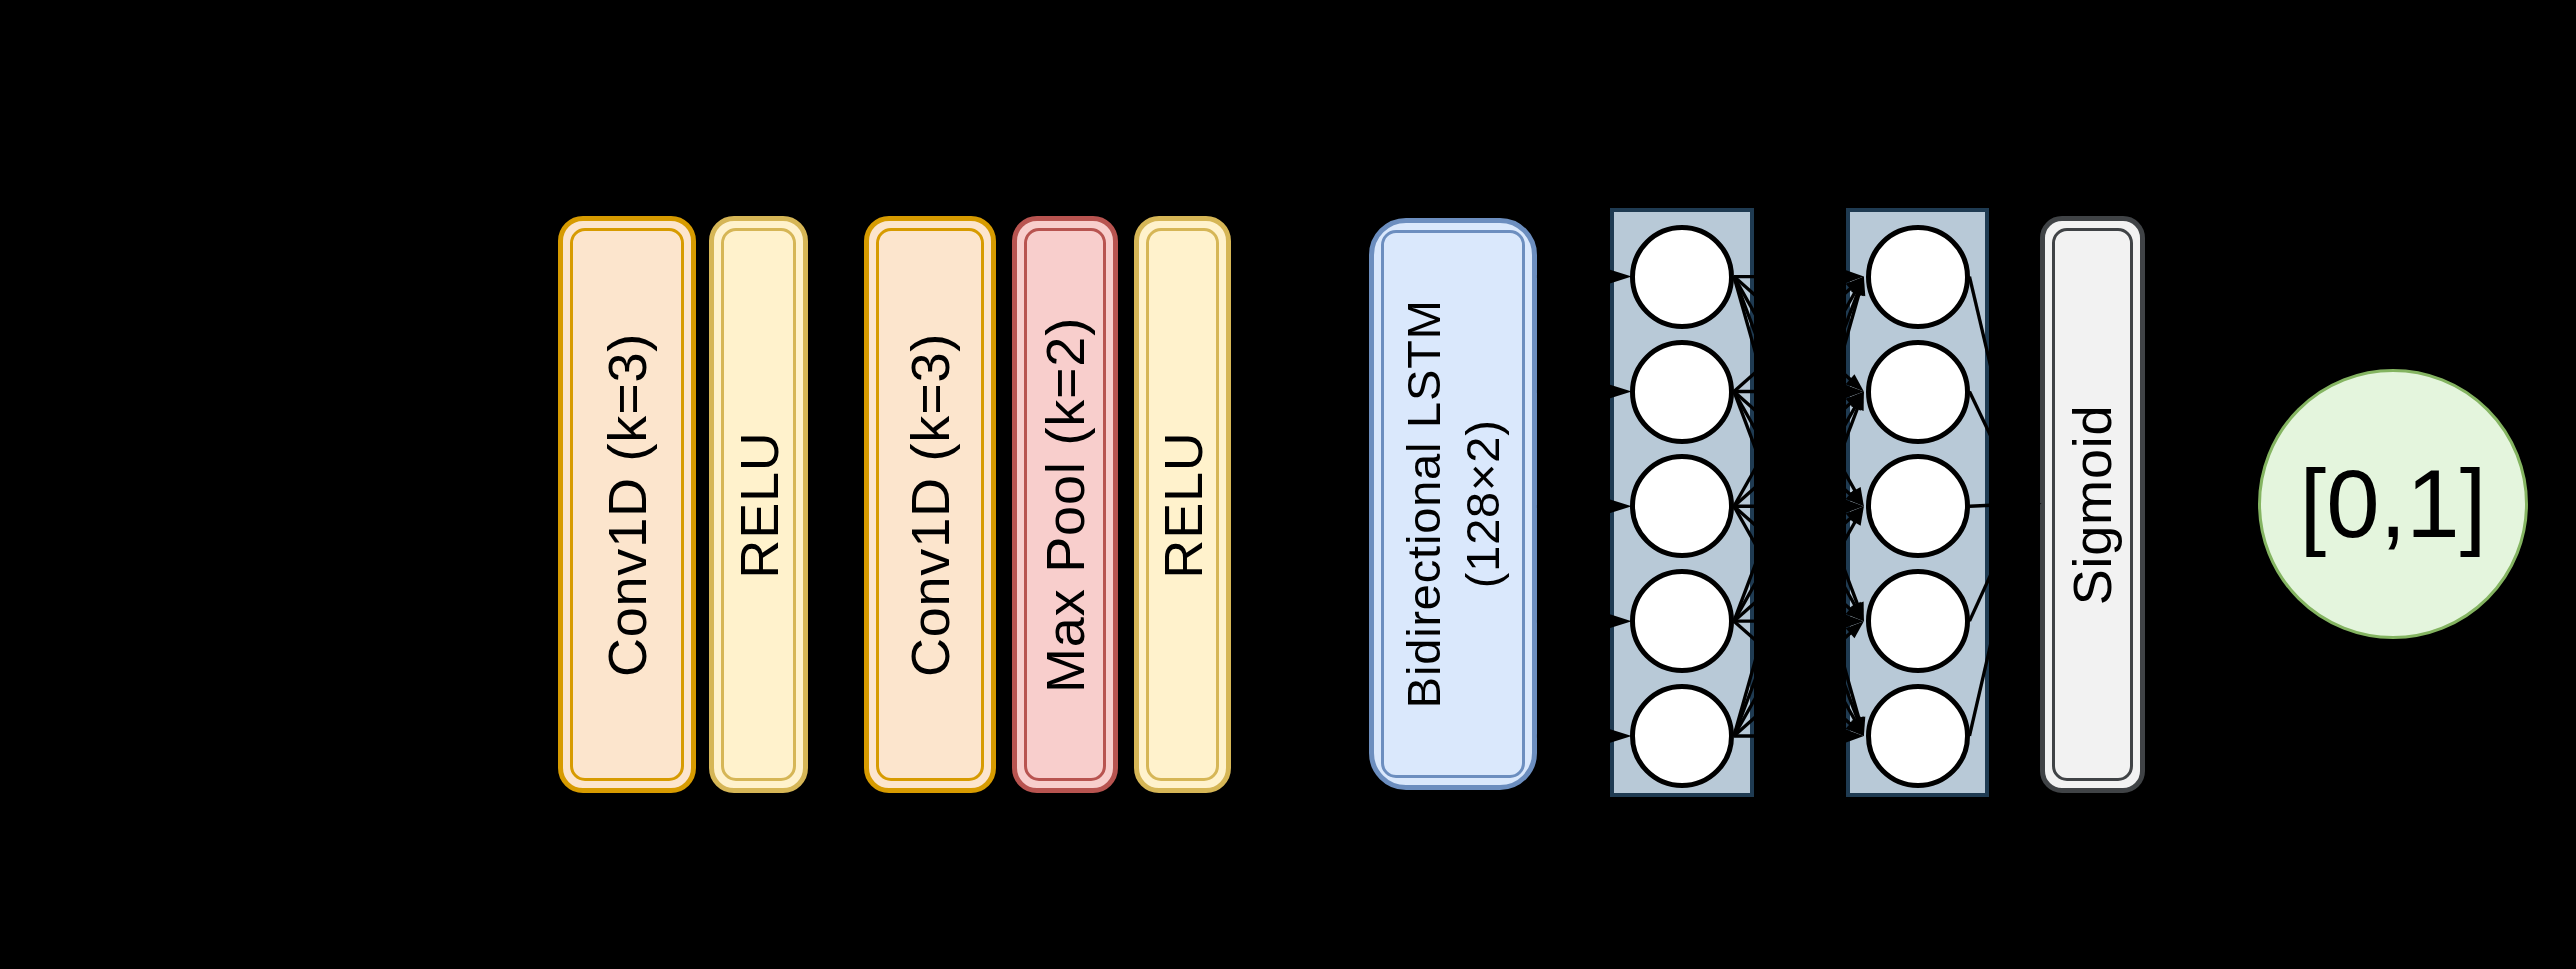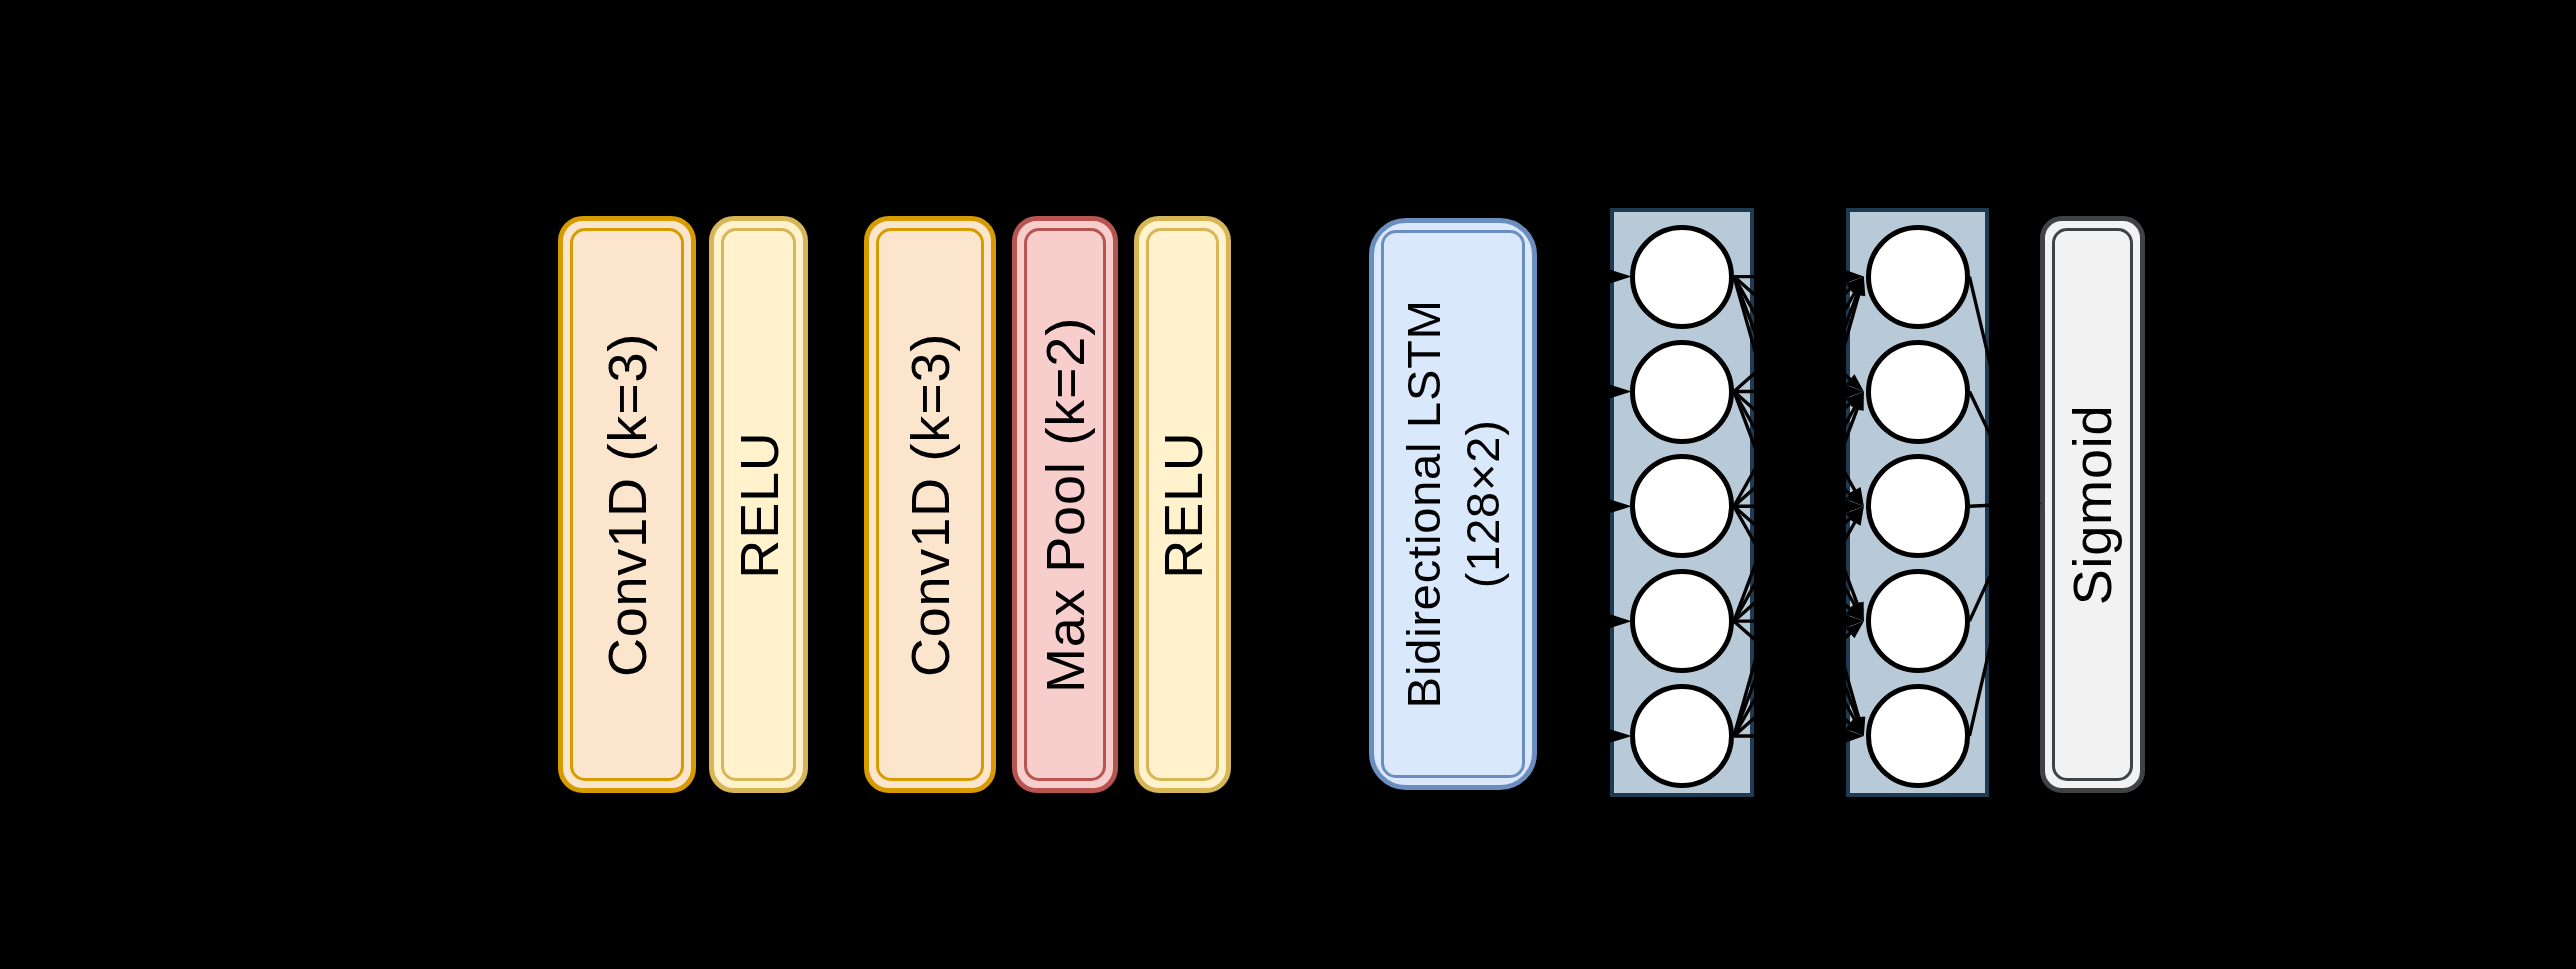--- a/index.html
+++ b/index.html
@@ -193,15 +193,18 @@
       <div class="neuron" style="left: 1630px; top: 454px; background: rgb(255, 255, 255); border-color: rgb(0, 0, 0);"></div>
       <div class="neuron" style="left: 1630px; top: 569px; background: rgb(255, 255, 255); border-color: rgb(0, 0, 0);"></div>
       <div class="neuron" style="left: 1630px; top: 684px; background: rgb(255, 255, 255); border-color: rgb(0, 0, 0);"></div>
       <div class="neuron" style="left: 1866px; top: 225px; background: rgb(255, 255, 255); border-color: rgb(0, 0, 0);"></div>
       <div class="neuron" style="left: 1866px; top: 340px; background: rgb(255, 255, 255); border-color: rgb(0, 0, 0);"></div>
       <div class="neuron" style="left: 1866px; top: 454px; background: rgb(255, 255, 255); border-color: rgb(0, 0, 0);"></div>
       <div class="neuron" style="left: 1866px; top: 569px; background: rgb(255, 255, 255); border-color: rgb(0, 0, 0);"></div>
       <div class="neuron" style="left: 1866px; top: 684px; background: rgb(255, 255, 255); border-color: rgb(0, 0, 0);"></div>
     </div>
 
+  <div class="out-circle">
+    <span class="out-label">[0,1]</span>
+  </div>
 
 </div>
 
 
 </body></html>

